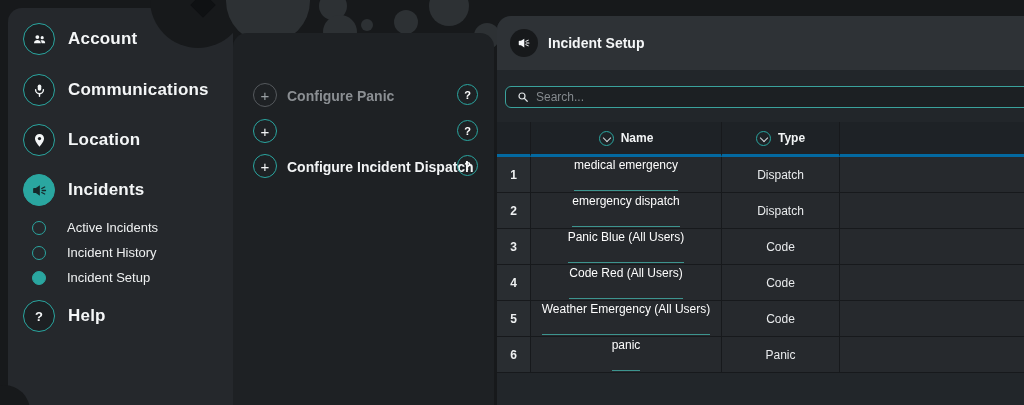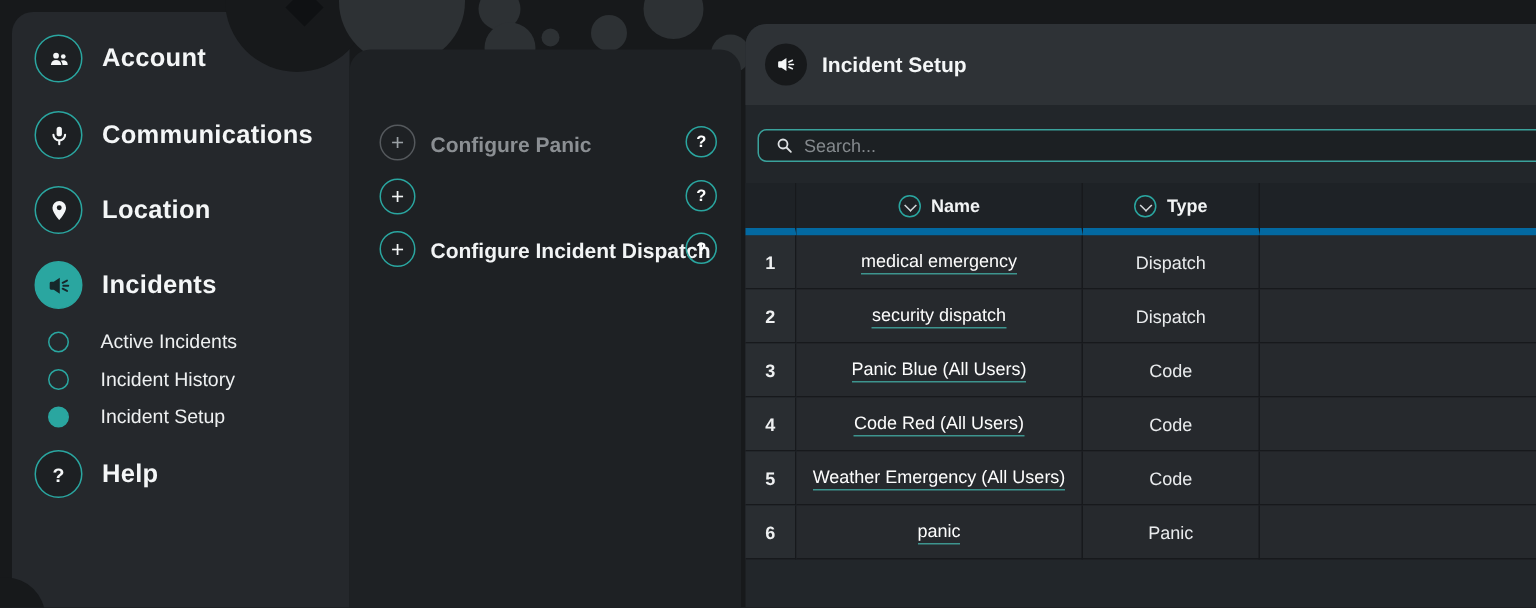--- a/index.html
+++ b/index.html
@@ -86,40 +86,40 @@
   }
   .search-input::placeholder { color:#84898d; opacity:1; }
 
   .setup-table {
     position:absolute; left:0; top:106px; width:100%;
     display:grid; grid-template-columns:34px 191px 118px 1fr;
   }
   .th {
     height:35px; background:#1e2226; display:flex; align-items:center; justify-content:center;
     color:#f2f4f5; font-size:12px; font-weight:700;
-    border-bottom:5px solid #0369a1;
+    border-bottom:3px solid #0369a1;
   }
   .td {
     height:36px; background:#26292d; display:flex; align-items:center; justify-content:center;
     color:#e9ebed; font-size:12px; border-bottom:1px solid #17191c;
   }
   .col-border { border-right:1px solid #17191c; }
   .td.numcell { background:#292d31; color:#eef0f1; font-weight:600; }
   .sort-ic {
     width:15px; height:15px; border-radius:50%; border:1px solid #2aa6a0;
     margin-right:7px; position:relative; cursor:pointer; flex:0 0 auto;
   }
   .sort-ic::after {
     content:""; position:absolute; left:4px; top:3.5px; width:5px; height:5px;
     border-left:1.5px solid #d6dadd; border-bottom:1.5px solid #d6dadd;
     transform:rotate(-45deg);
   }
   .name-link {
     color:#fdfdfd; text-decoration:none; border-bottom:1px solid #3d948e;
-    padding-bottom:1px; cursor:pointer;
+    padding-bottom:18px; cursor:pointer;
   }
 </style>
 </head>
 <body>
 
 <nav class="sidebar">
   <div class="nav-item" style="top:14px">
     <span class="nav-ic">
       <svg viewBox="0 0 24 24" fill="currentColor">
           <circle cx="9" cy="8.6" r="2.7"></circle>
@@ -249,21 +249,21 @@
 
     <div class="td numcell col-border">1</div>
     <div class="td col-border">
         <a class="name-link">medical emergency</a>
       </div>
     <div class="td col-border">Dispatch</div>
     <div class="td"></div>
 
     <div class="td numcell col-border">2</div>
     <div class="td col-border">
-        <a class="name-link">security dispatch</a>
+        <a class="name-link">emergency dispatch</a>
       </div>
     <div class="td col-border">Dispatch</div>
     <div class="td"></div>
 
     <div class="td numcell col-border">3</div>
     <div class="td col-border">
         <a class="name-link">Panic Blue (All Users)</a>
       </div>
     <div class="td col-border">Code</div>
     <div class="td"></div>

